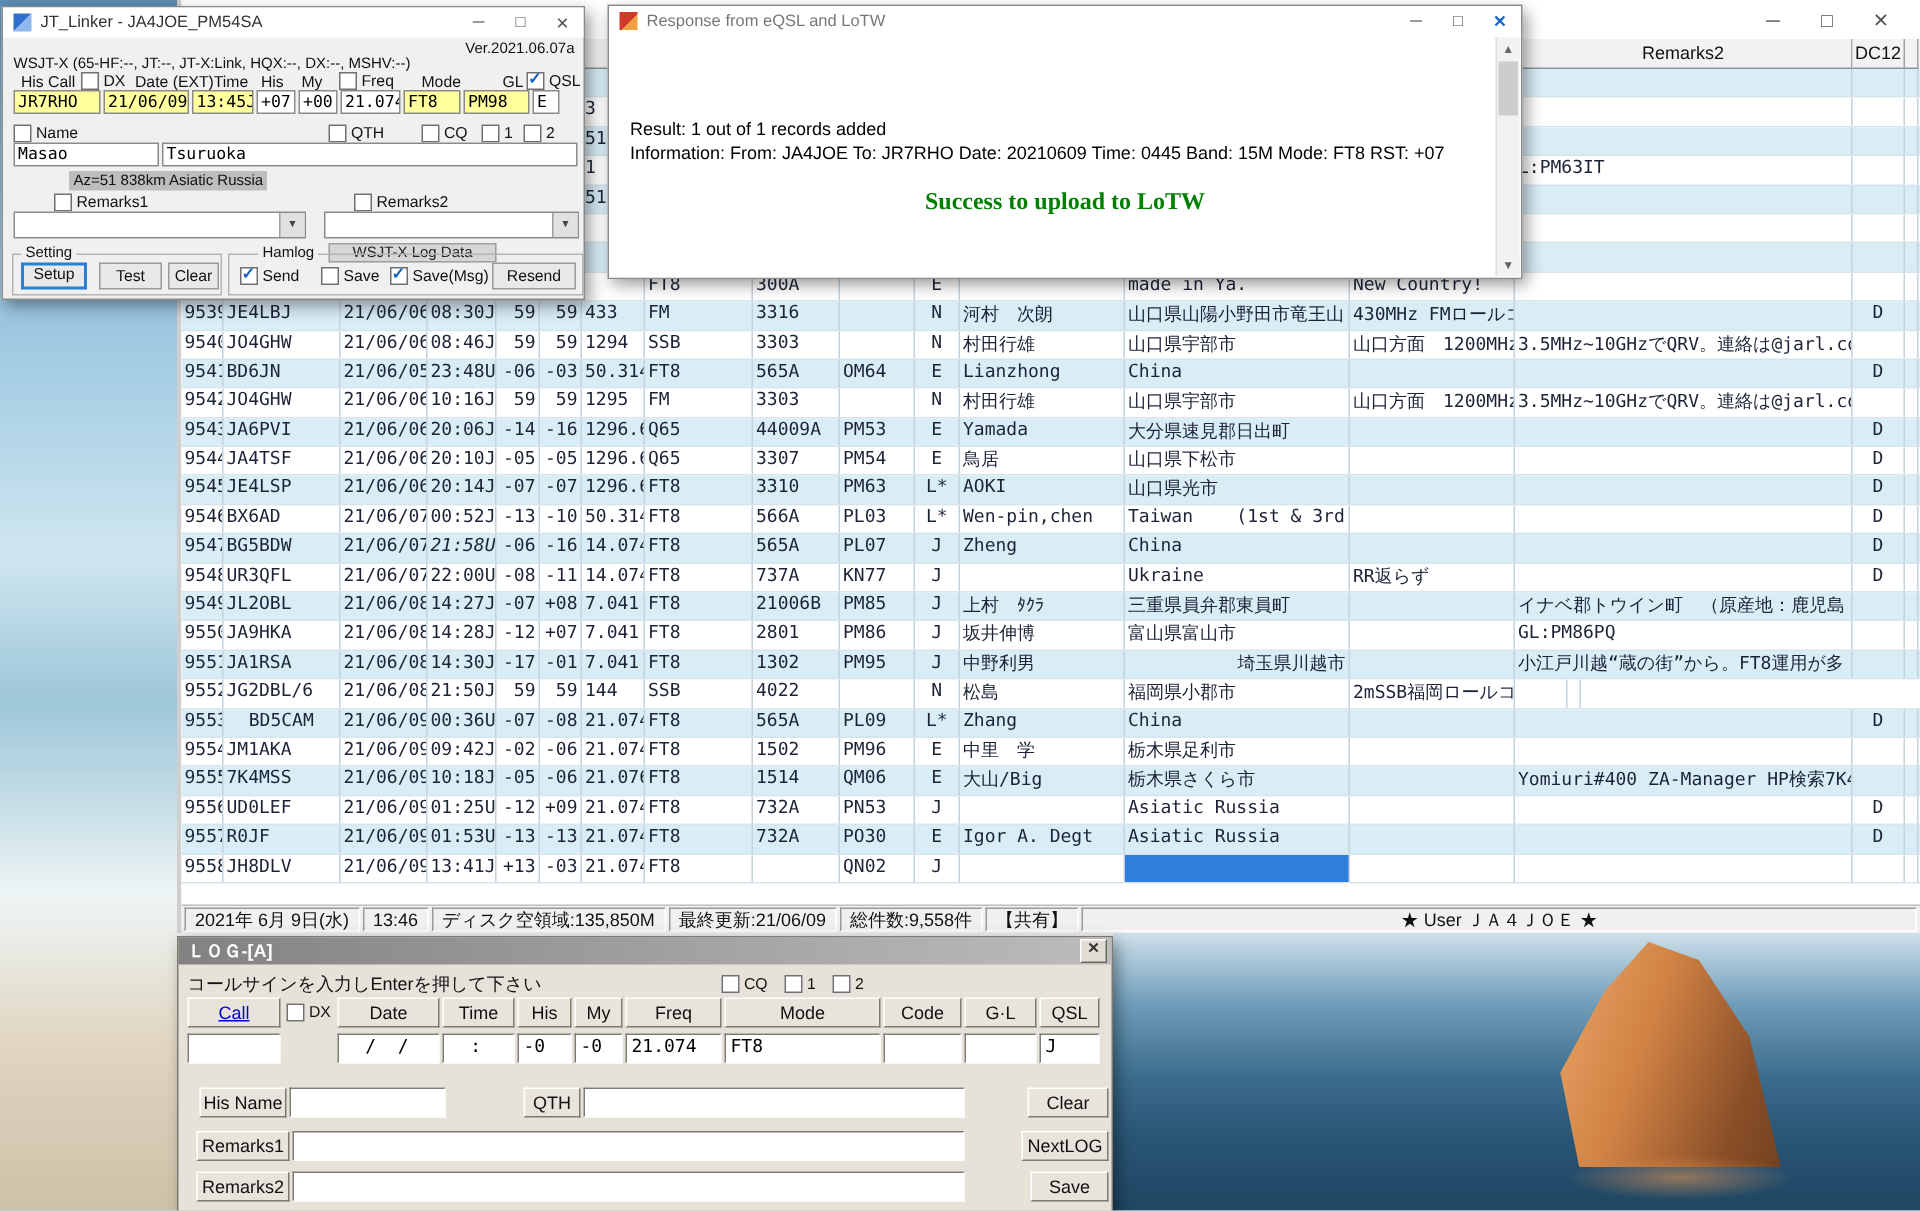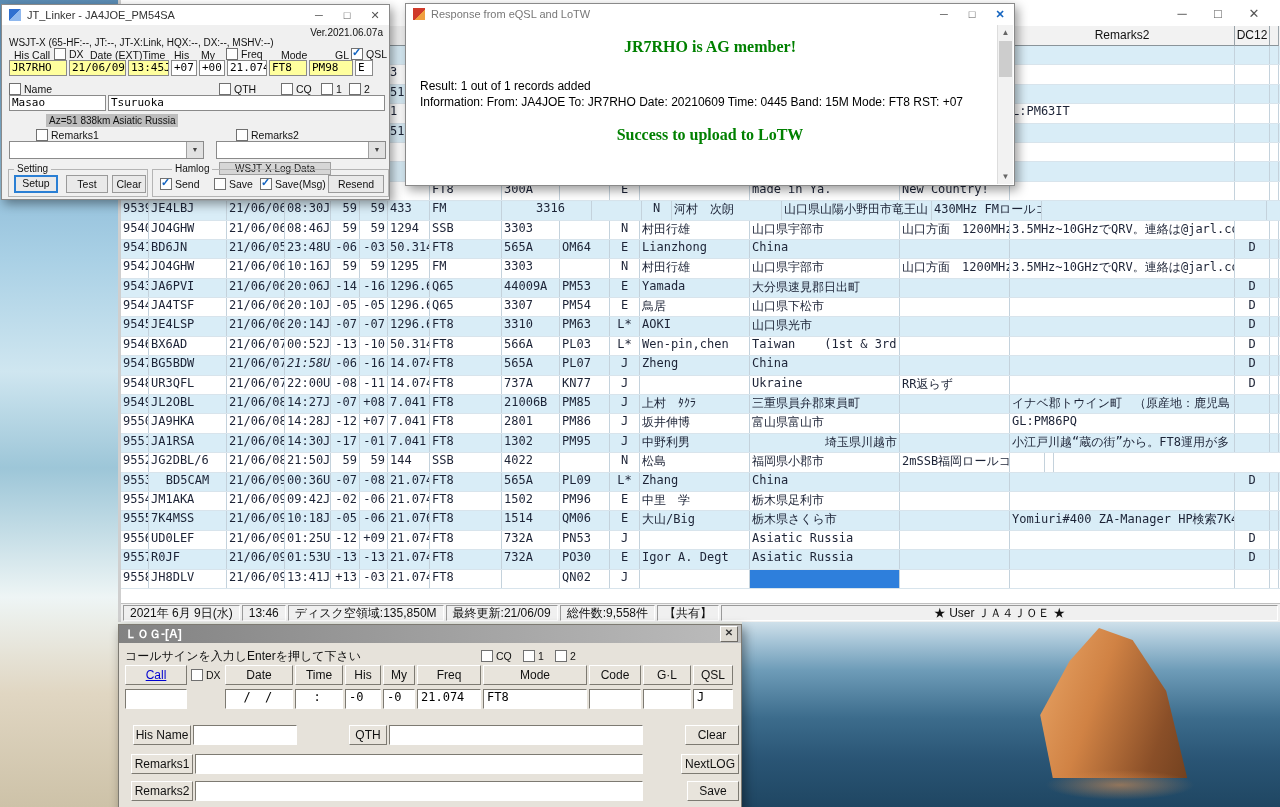--- a/index.html
+++ b/index.html
@@ -294,21 +294,21 @@
       </div>
       <div class="trow blue">
         <div class="tcell ar" style="width: 28px;">9539</div>
         <div class="tcell" style="width: 78px;">JE4LBJ</div>
         <div class="tcell" style="width: 58px;">21/06/06</div>
         <div class="tcell" style="width: 46px;">08:30J</div>
         <div class="tcell ar" style="width: 29px;">59</div>
         <div class="tcell ar" style="width: 28px;">59</div>
         <div class="tcell" style="width: 42px;">433</div>
         <div class="tcell" style="width: 72px;">FM</div>
-        <div class="tcell" style="width: 58px; margin-left: 32px;">3316</div>
+        <div class="tcell" style="width: 58px;">3316</div>
         <div class="tcell" style="width: 50px;"></div>
         <div class="tcell ac" style="width: 30px;">N</div>
         <div class="tcell" style="width: 110px;">河村　次朗</div>
         <div class="tcell" style="width: 150px;">山口県山陽小野田市竜王山</div>
         <div class="tcell" style="width: 110px;">430MHz FMロールコール</div>
         <div class="tcell" style="width: 225px;"></div>
         <div class="tcell ac" style="width: 35px;">D</div>
         <div class="tcell" style="width: 9px;"></div>
       </div>
       <div class="trow">
@@ -859,21 +859,20 @@
 <div class="floatwin resp-dialog">
   <div class="titlebar">
     <span class="wicon" style="background:linear-gradient(135deg,#d03a2a 55%,#f0a040 55%);"></span>
     <span style="color:#777;">Response from eQSL and LoTW</span>
     <span style="margin-left:auto;"></span>
     <span class="wctl">─</span>
     <span class="wctl">□</span>
     <span class="wctl close-blue">✕</span>
   </div>
   <div class="resp-body">
-    <div class="d-green" style="top:14px;">JR7RHO is AG member!</div>
     <div class="d-plain" style="top:55px;">Result: 1 out of 1 records added</div>
     <div class="d-plain" style="top:71px;">Information: From: JA4JOE To: JR7RHO Date: 20210609 Time: 0445 Band: 15M Mode: FT8 RST: +07</div>
     <div class="d-green" style="top:102px;">Success to upload to LoTW</div>
   </div>
   <div class="vsb">
     <div class="sb-btn sb-up">▲</div>
     <div class="sb-thumb"></div>
     <div class="sb-btn sb-down">▼</div>
   </div>
 </div>

